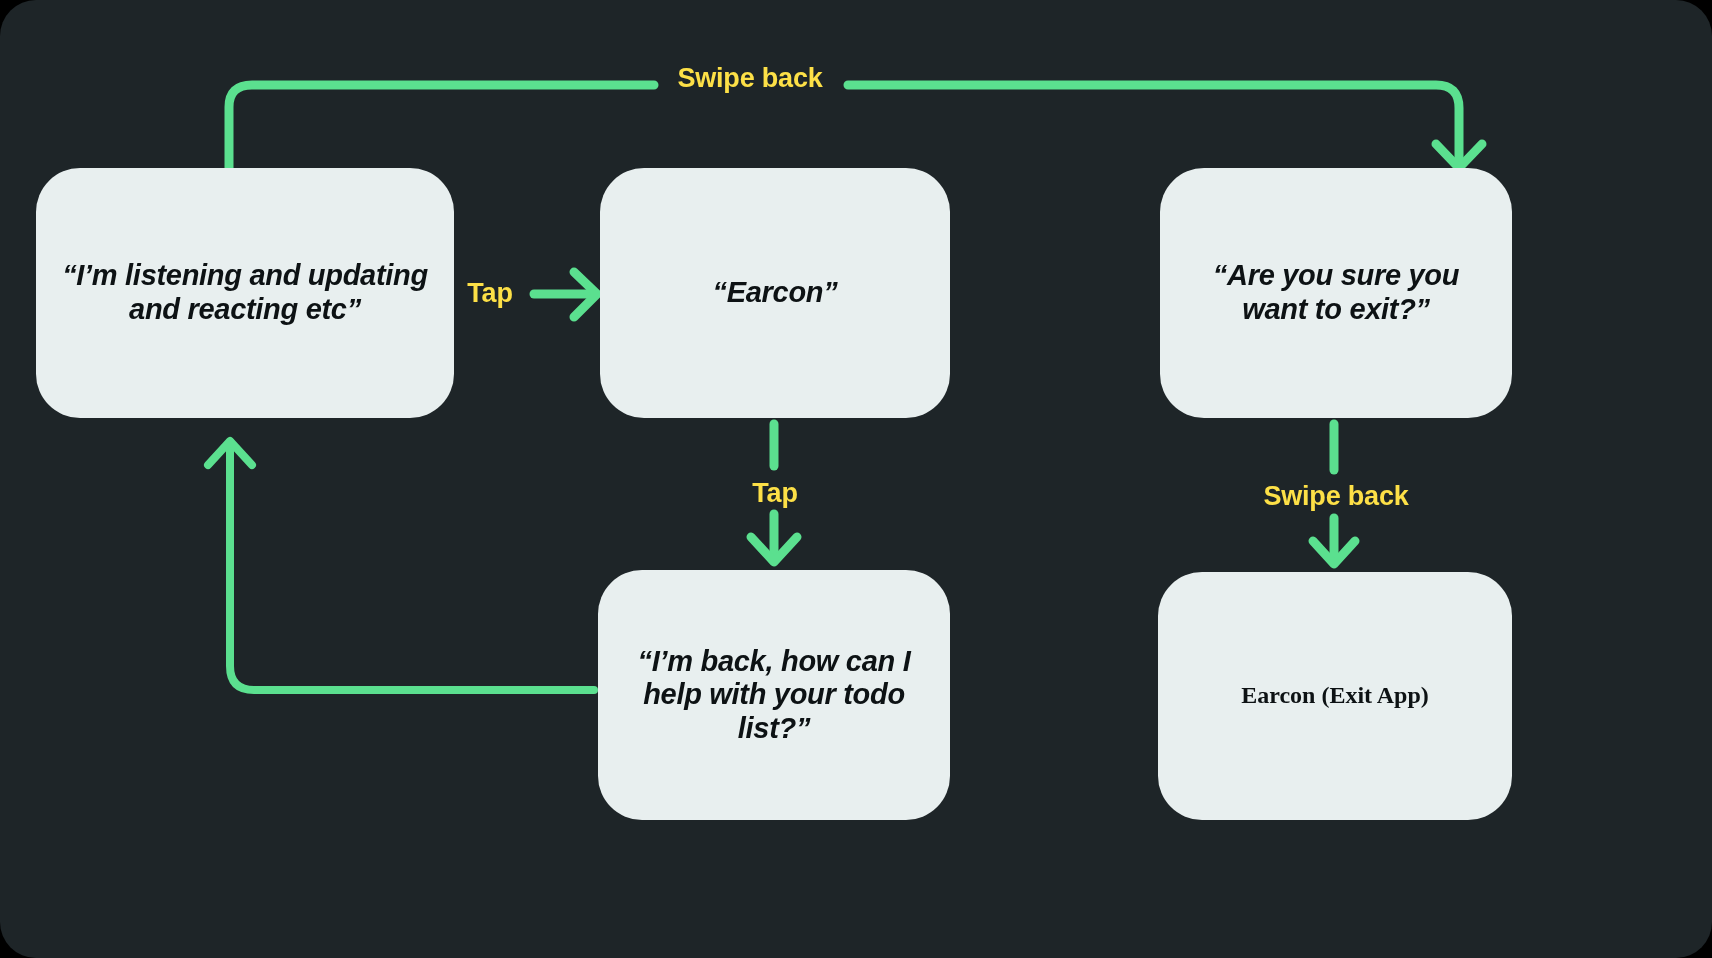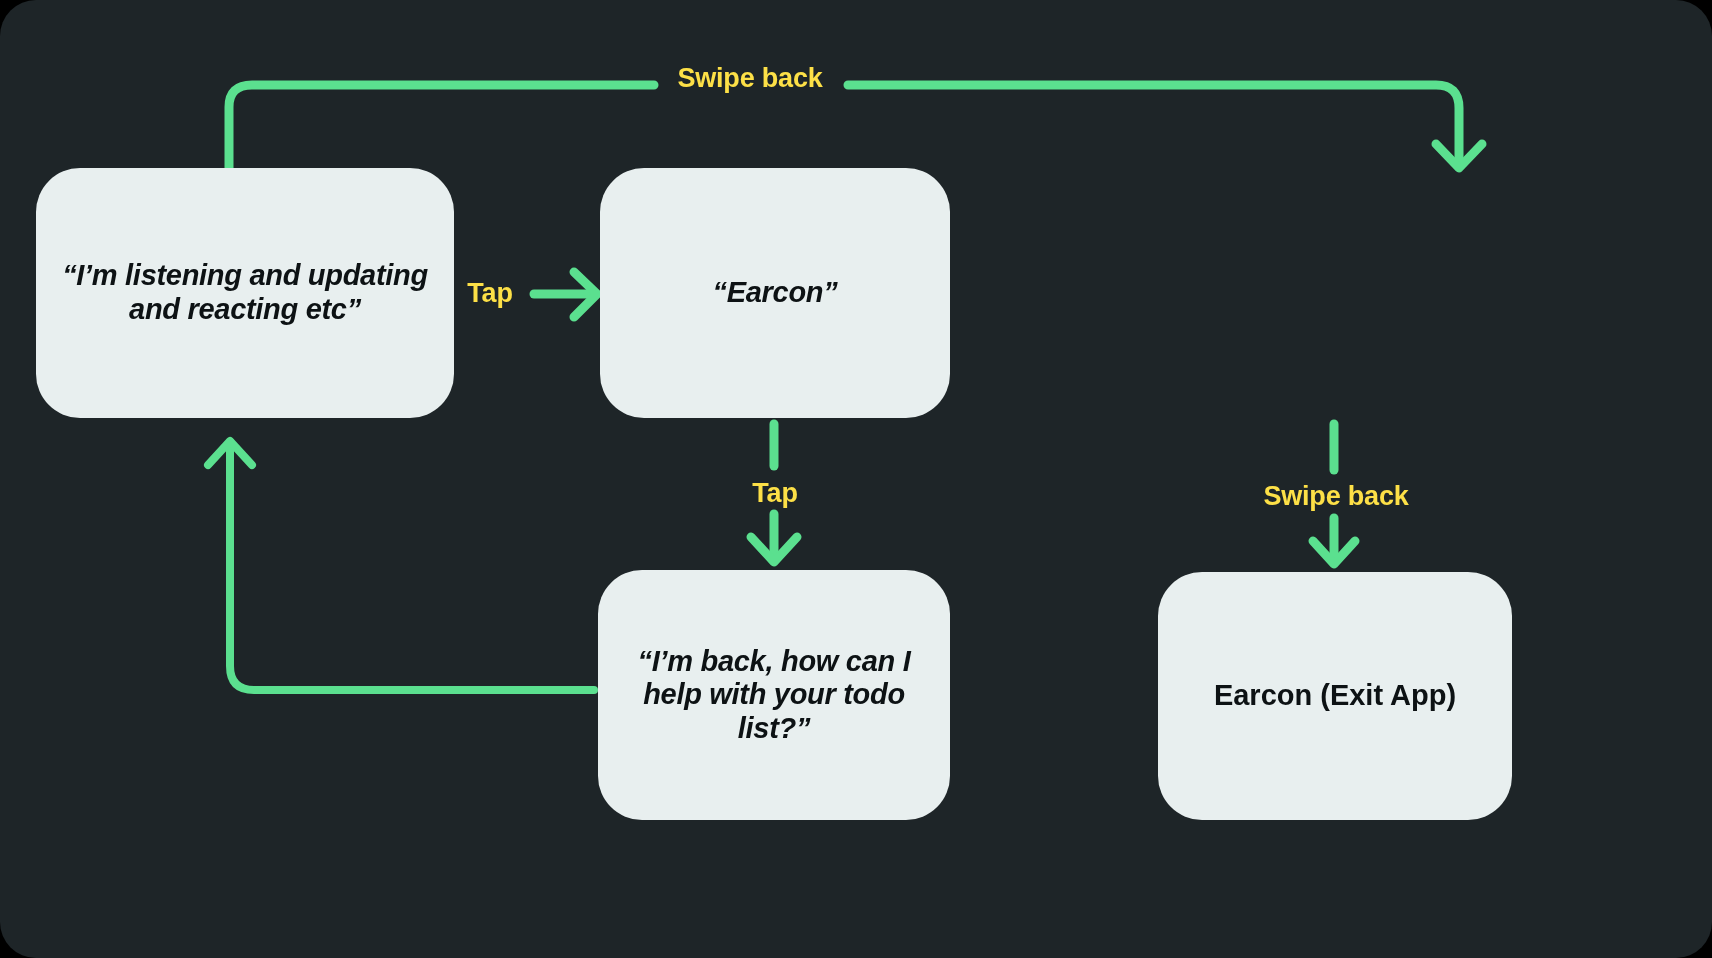--- a/index.html
+++ b/index.html
@@ -61,21 +61,21 @@
   #node-listening { left: 36px;   top: 168px; width: 418px; height: 250px; }
   #node-paused    { left: 600px;  top: 168px; width: 350px; height: 250px; }
   #node-exit      { left: 1160px; top: 168px; width: 352px; height: 250px; }
   #node-back      { left: 598px;  top: 570px; width: 352px; height: 250px; }
   #node-earcon    { left: 1158px; top: 572px; width: 354px; height: 248px; }
 
   #node-listening .node-label { font-size: 29px; }
   #node-paused .node-label    { font-size: 29px; }
   #node-exit .node-label      { font-size: 29px; }
   #node-back .node-label      { font-size: 29px; font-style: italic; }
-  #node-earcon .node-label    { font-size: 29px; }
+  #node-earcon .node-label    { font-size: 24px; font-family: Liberation Serif, serif; }
 
   
   #label-swipe-top    { left: 660px;  top: 63px;  width: 180px; font-size: 27px; }
   #label-tap-right    { left: 440px;  top: 278px; width: 100px; font-size: 27px; }
   #label-tap-down     { left: 715px;  top: 478px; width: 120px; font-size: 27px; }
   #label-swipe-right  { left: 1245px; top: 481px; width: 182px; font-size: 27px; }
 </style>
 </head>
 <body>
 
@@ -118,20 +118,23 @@
   </svg>
 
   <div class="node" id="node-listening">
     <span class="node-label">“I’m listening and updating and reacting etc”</span>
   </div>
 
   <div class="node" id="node-paused">
     <span class="node-label">“Earcon”</span>
   </div>
 
+  <div class="node" id="node-exit">
+    <span class="node-label">“Are you sure you want to exit?”</span>
+  </div>
 
   <div class="node" id="node-back">
     <span class="node-label">“I’m back, how can I help with your todo list?”</span>
   </div>
 
   <div class="node" id="node-earcon">
     <span class="node-label upright">Earcon (Exit App)</span>
   </div>
 
   <div class="edge-label" id="label-swipe-top">Swipe back</div>

